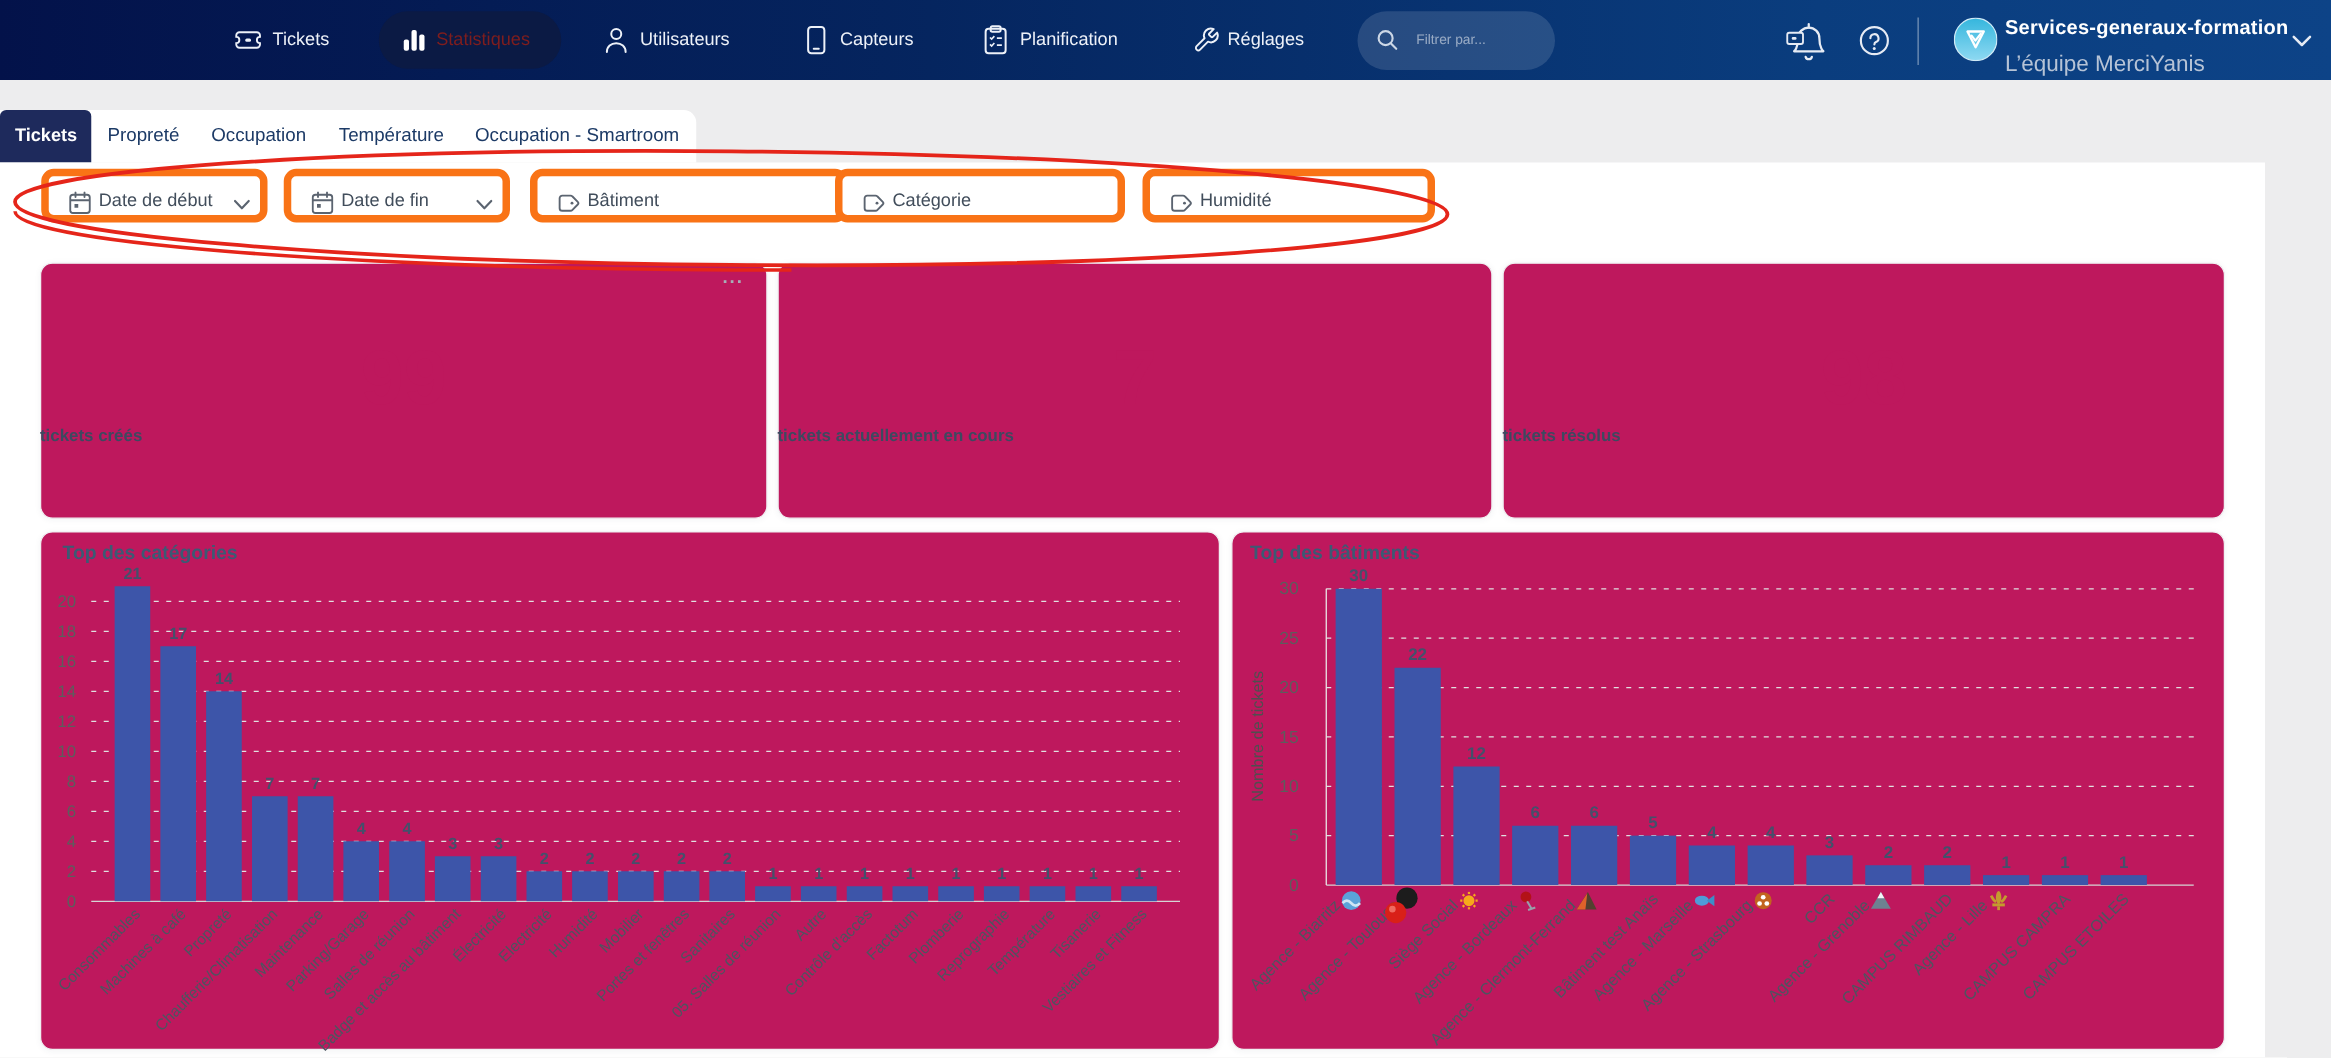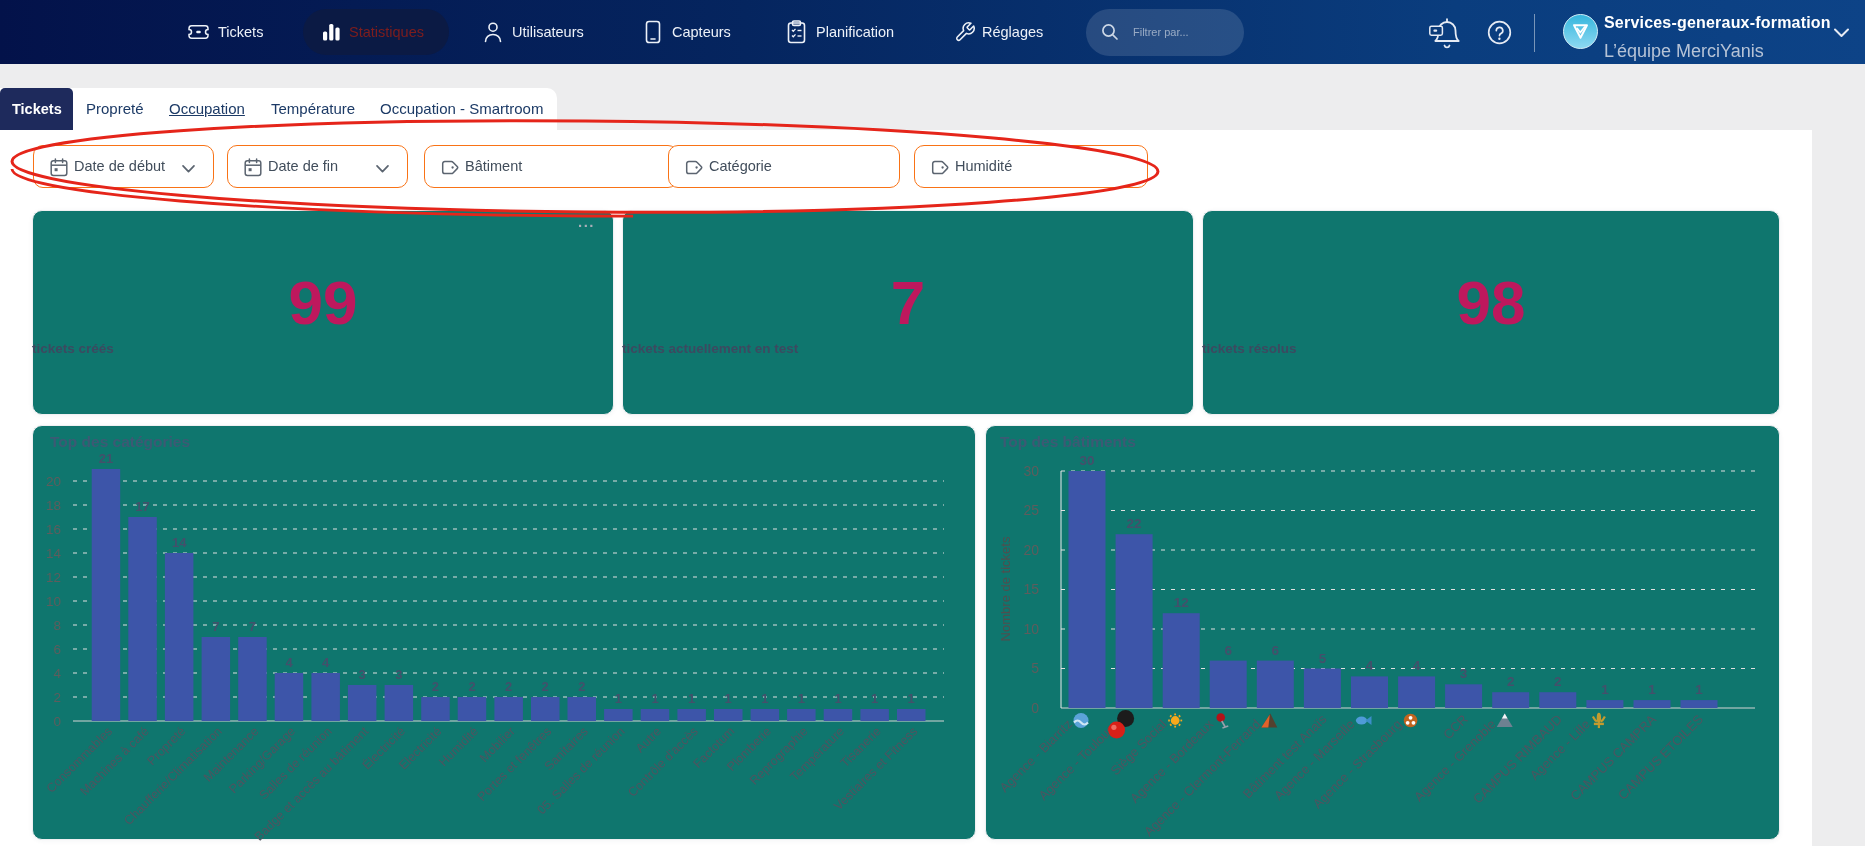--- a/index.html
+++ b/index.html
@@ -1,20 +1,20 @@
 <!DOCTYPE html>
 <html><head><meta charset="utf-8">
 <style>
 *{margin:0;padding:0;box-sizing:border-box;}
 body{width:1865px;height:846px;background:#ededee;font-family:"Liberation Sans",sans-serif;position:relative;overflow:hidden;}
 .abs{position:absolute;}
 .nav{left:0;top:0;width:1865px;height:64px;background:linear-gradient(90deg,#03124a 0%,#05255f 40%,#0a3d7e 78%,#0d4387 100%);}
 .navtxt{color:#edf1f8;font-size:14.5px;line-height:64px;height:64px;position:absolute;white-space:nowrap;}
-.card{background:#0f766e;border:1px solid #f0f0f2;border-radius:10px;box-shadow:0 1px 5px rgba(40,50,80,0.05);}
-.fbtn{top:145px;height:43px;border:1px solid #f97316;border-radius:10px;background:#fff;position:absolute;}
+.card{background:#be185d;border:1px solid #f0f0f2;border-radius:10px;box-shadow:0 1px 5px rgba(40,50,80,0.05);}
+.fbtn{top:135px;height:43px;border:6px solid #f97316;border-radius:10px;background:#fff;position:absolute;}
 .ftxt{font-size:14.5px;color:#414d5b;line-height:41px;position:absolute;white-space:nowrap;}
 .bignum{font-size:62px;font-weight:bold;color:#be185d;text-align:center;line-height:62px;}
 .biglab{font-size:13.5px;font-weight:bold;color:#3d4960;}
 .tabtxt{position:absolute;top:88px;height:42px;line-height:42px;font-size:15px;color:#1c3a66;white-space:nowrap;}
 </style></head><body>
 <div class="abs nav"></div>
 <svg class="abs" style="left:188px;top:22px" width="21" height="20" viewBox="0 0 21 20">
 <path d="M3.6 3.8 H17.4 A2.6 2.6 0 0 1 20 6.4 V7.5 a2.5 2.5 0 0 0 0 5 V13.6 A2.6 2.6 0 0 1 17.4 16.2 H3.6 A2.6 2.6 0 0 1 1 13.6 V12.5 a2.5 2.5 0 0 0 0 -5 V6.4 A2.6 2.6 0 0 1 3.6 3.8 Z" fill="none" stroke="#edf1f8" stroke-width="1.5"></path>
 <rect x="8.2" y="8.7" width="4.6" height="2.6" rx="1.2" fill="#edf1f8"></rect>
 </svg>
@@ -80,21 +80,21 @@
 </svg>
 <div class="abs" style="left:1604px;top:14px;font-size:16px;font-weight:bold;letter-spacing:0.2px;color:#fff;white-space:nowrap;">Services-generaux-formation</div>
 <svg class="abs" style="left:1833px;top:27px" width="17" height="12" viewBox="0 0 17 12">
 <polyline points="2,2.5 8.5,9 15,2.5" fill="none" stroke="#e6ebf4" stroke-width="2" stroke-linecap="round" stroke-linejoin="round"></polyline>
 </svg>
 <div class="abs" style="left:1604px;top:41px;font-size:18px;color:#b6c3d6;white-space:nowrap;">L’équipe MerciYanis</div>
 <div class="abs" style="left:0;top:88px;width:557px;height:42px;background:#fff;border-radius:0 10px 0 0;"></div>
 <div class="abs" style="left:0;top:88px;width:72.5px;height:42px;background:#1e2a5c;border-radius:5px 5px 0 0;"></div>
 <div class="tabtxt" style="left:12px;color:#fff;font-weight:bold;font-size:14.5px;">Tickets</div>
 <div class="tabtxt" style="left:86px;">Propreté</div>
-<div class="tabtxt" style="left:169px;text-decoration:underline;">Occupation</div>
+<div class="tabtxt" style="left:169px;">Occupation</div>
 <div class="tabtxt" style="left:271px;">Température</div>
 <div class="tabtxt" style="left:380px;">Occupation - Smartroom</div>
 <div class="abs" style="left:0;top:130px;width:1812px;height:716px;background:#fff;"></div>
 <div class="fbtn" style="left:33px;width:181px;">
     <svg class="abs" style="left:16px;top:12px" width="18" height="19" viewBox="0 0 18 19">
 <rect x="1.2" y="2.8" width="15.6" height="14.6" rx="2.2" fill="none" stroke="#5b6470" stroke-width="1.5"></rect>
 <line x1="5.4" y1="1" x2="5.4" y2="4.6" stroke="#5b6470" stroke-width="1.5" stroke-linecap="round"></line>
 <line x1="12.6" y1="1" x2="12.6" y2="4.6" stroke="#5b6470" stroke-width="1.5" stroke-linecap="round"></line>
 <line x1="1.2" y1="7.2" x2="16.8" y2="7.2" stroke="#5b6470" stroke-width="1.5"></line>
 <rect x="4.6" y="10.2" width="3" height="3" fill="#5b6470"></rect>
@@ -137,21 +137,21 @@
 <circle cx="11.6" cy="8.5" r="1.15" fill="#5b6470"></circle>
 </svg>
     <div class="ftxt" style="left:40px;">Humidité</div>
   </div>
 <div class="abs card" style="left:32px;top:210px;width:582px;height:205px;"></div>
 <div class="abs bignum" style="left:32px;top:272px;width:582px;">99</div>
 <div class="abs biglab" style="left:32px;top:341px;width:582px;">tickets créés</div>
 <div class="abs" style="left:578px;top:213px;font-size:15px;font-weight:bold;color:#a8aeb7;letter-spacing:1.5px;">...</div>
 <div class="abs card" style="left:622px;top:210px;width:572px;height:205px;"></div>
 <div class="abs bignum" style="left:622px;top:272px;width:572px;">7</div>
-<div class="abs biglab" style="left:622px;top:341px;width:572px;">tickets actuellement en test</div>
+<div class="abs biglab" style="left:622px;top:341px;width:572px;">tickets actuellement en cours</div>
 <div class="abs card" style="left:1202px;top:210px;width:578px;height:205px;"></div>
 <div class="abs bignum" style="left:1202px;top:272px;width:578px;">98</div>
 <div class="abs biglab" style="left:1202px;top:341px;width:578px;">tickets résolus</div>
 <div class="abs card" style="left:32px;top:425px;width:944px;height:415px;">
     <svg width="944" height="415" style="position:absolute;left:0;top:0;">
 <text x="17" y="21" font-size="15.5" font-weight="bold" fill="#3c5a74">Top des catégories</text>
 <line x1="40" y1="271.0" x2="911" y2="271.0" stroke="#e0e0e0" stroke-width="1" stroke-dasharray="4 6"></line>
 <line x1="40" y1="247.0" x2="911" y2="247.0" stroke="#e0e0e0" stroke-width="1" stroke-dasharray="4 6"></line>
 <line x1="40" y1="223.0" x2="911" y2="223.0" stroke="#e0e0e0" stroke-width="1" stroke-dasharray="4 6"></line>
 <line x1="40" y1="199.0" x2="911" y2="199.0" stroke="#e0e0e0" stroke-width="1" stroke-dasharray="4 6"></line>

